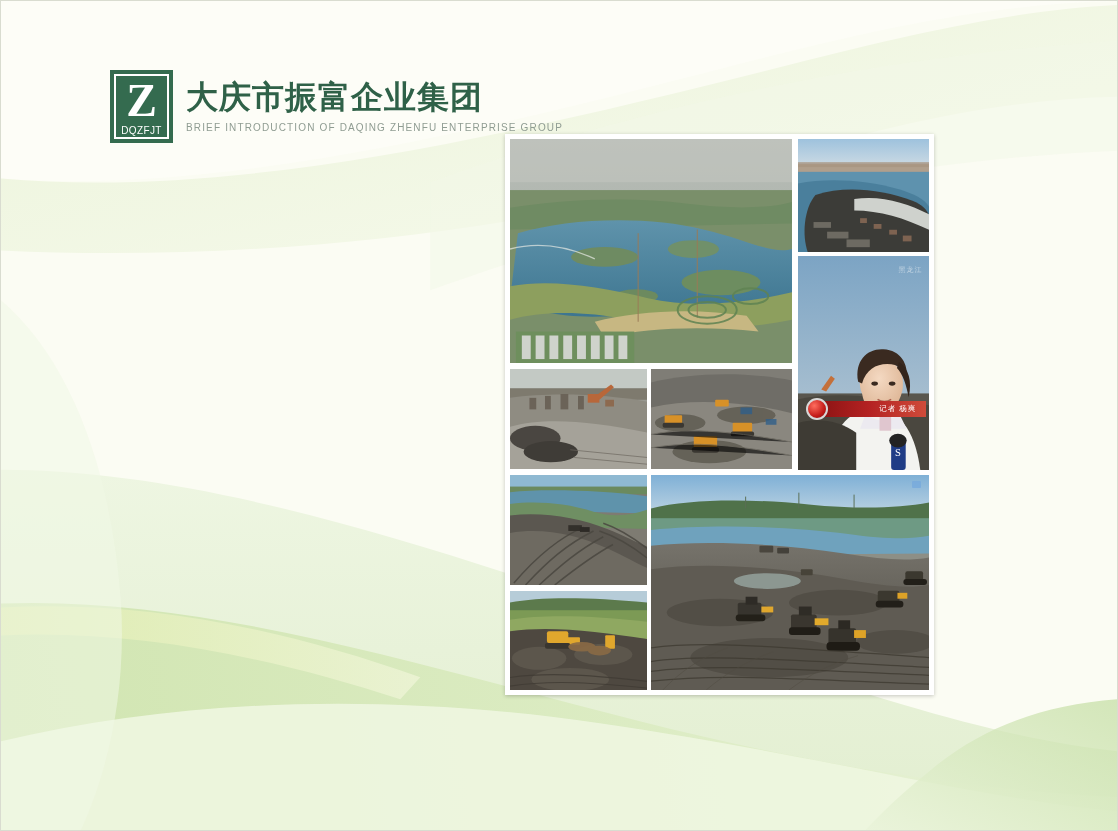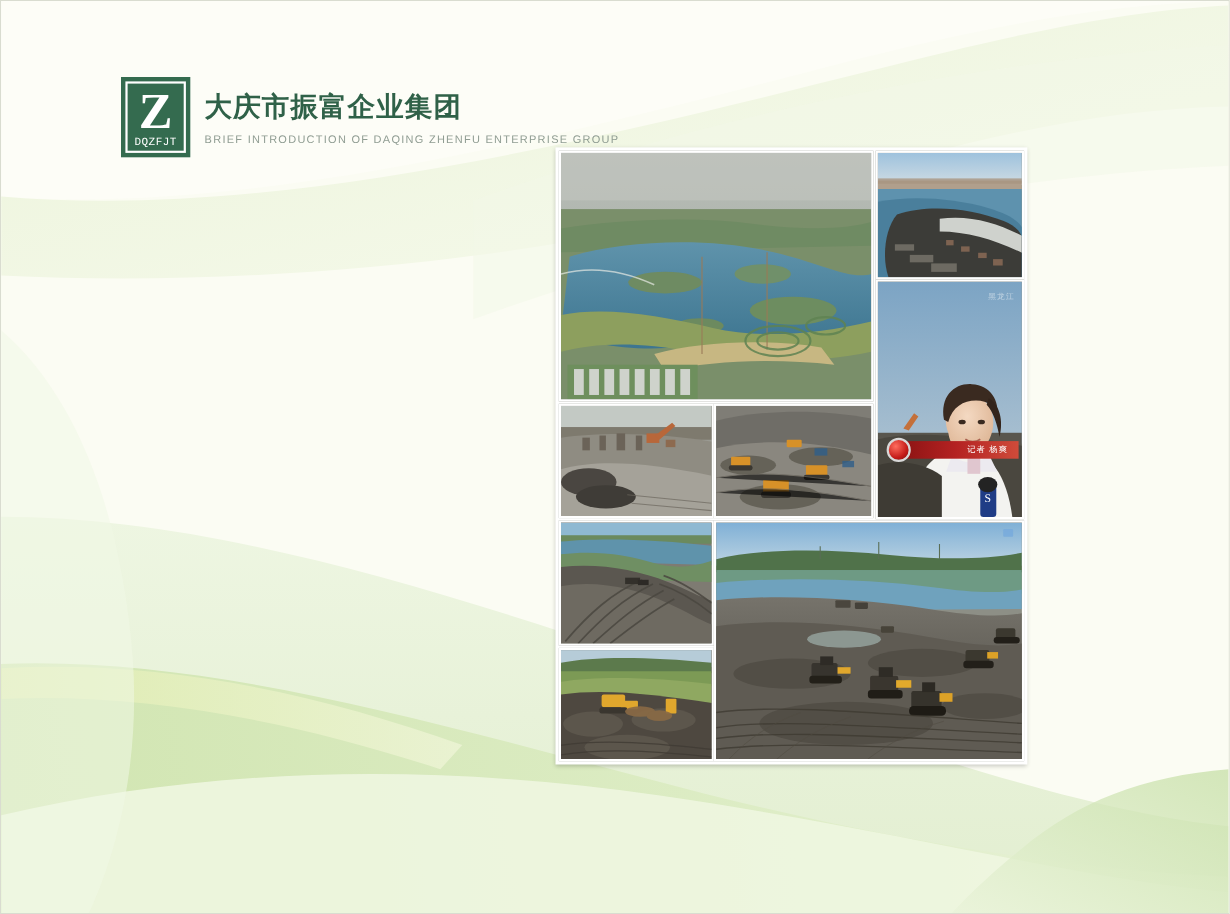--- a/index.html
+++ b/index.html
@@ -71,32 +71,32 @@
     line-height: 46px;
     letter-spacing: 0px;
   }
   #logo-mark .abbr {
     position: absolute;
     left: 0;
     right: 0;
     bottom: 7px;
     text-align: center;
     color: #ffffff;
-    font-family: Liberation Mono, monospace;
+    font-family: Liberation Sans, sans-serif;
     font-size: 10px;
     letter-spacing: 0.4px;
   }
 
   #logo-text {
     margin-left: 13px;
     padding-top: 7px;
   }
   #company-name {
     color: #2f6148;
-    font-size: 25px;
+    font-size: 32px;
     font-weight: bold;
     line-height: 40px;
     letter-spacing: 1px;
     white-space: nowrap;
     font-family: "Liberation Sans", "DejaVu Sans", sans-serif;
   }
   #company-tagline {
     color: #8f9c92;
     font-size: 10px;
     letter-spacing: 1.15px;

